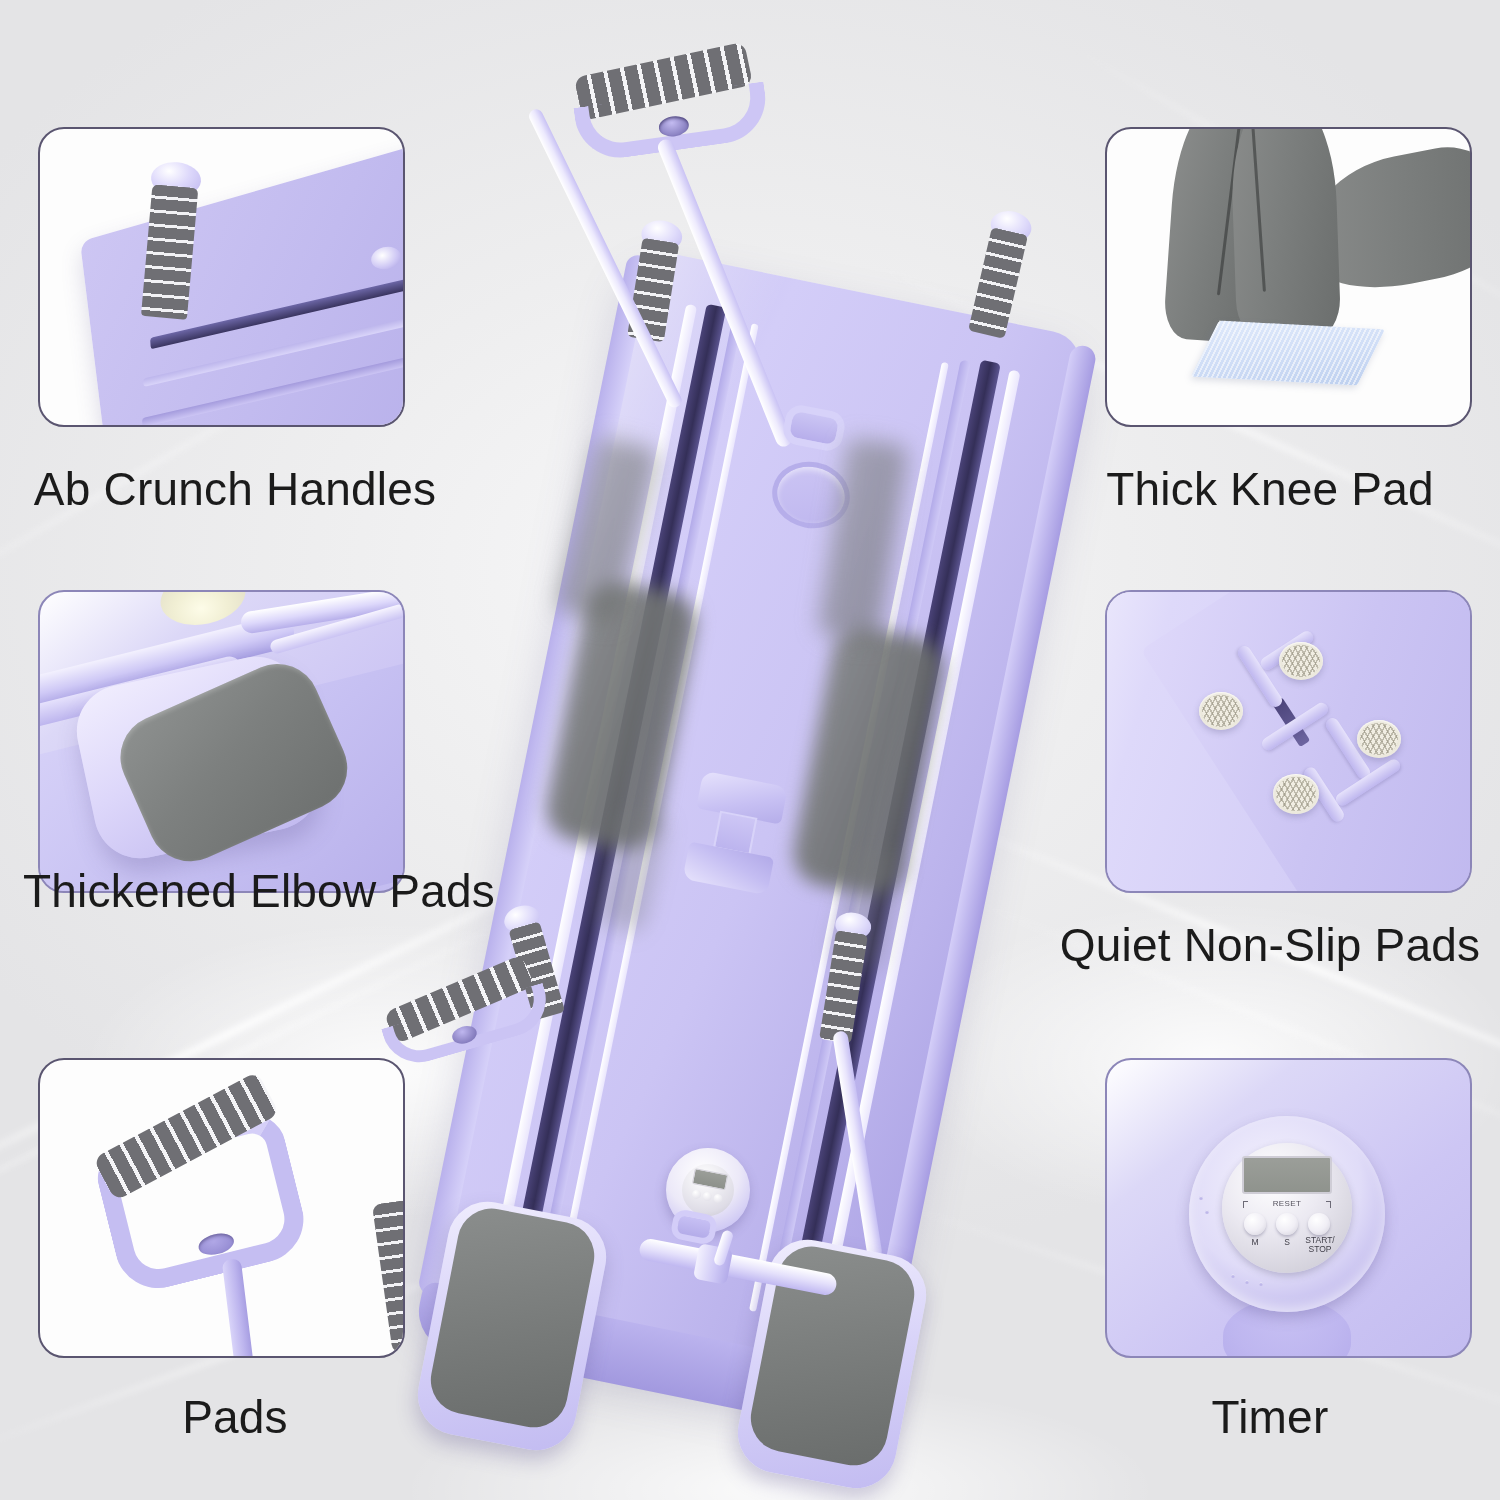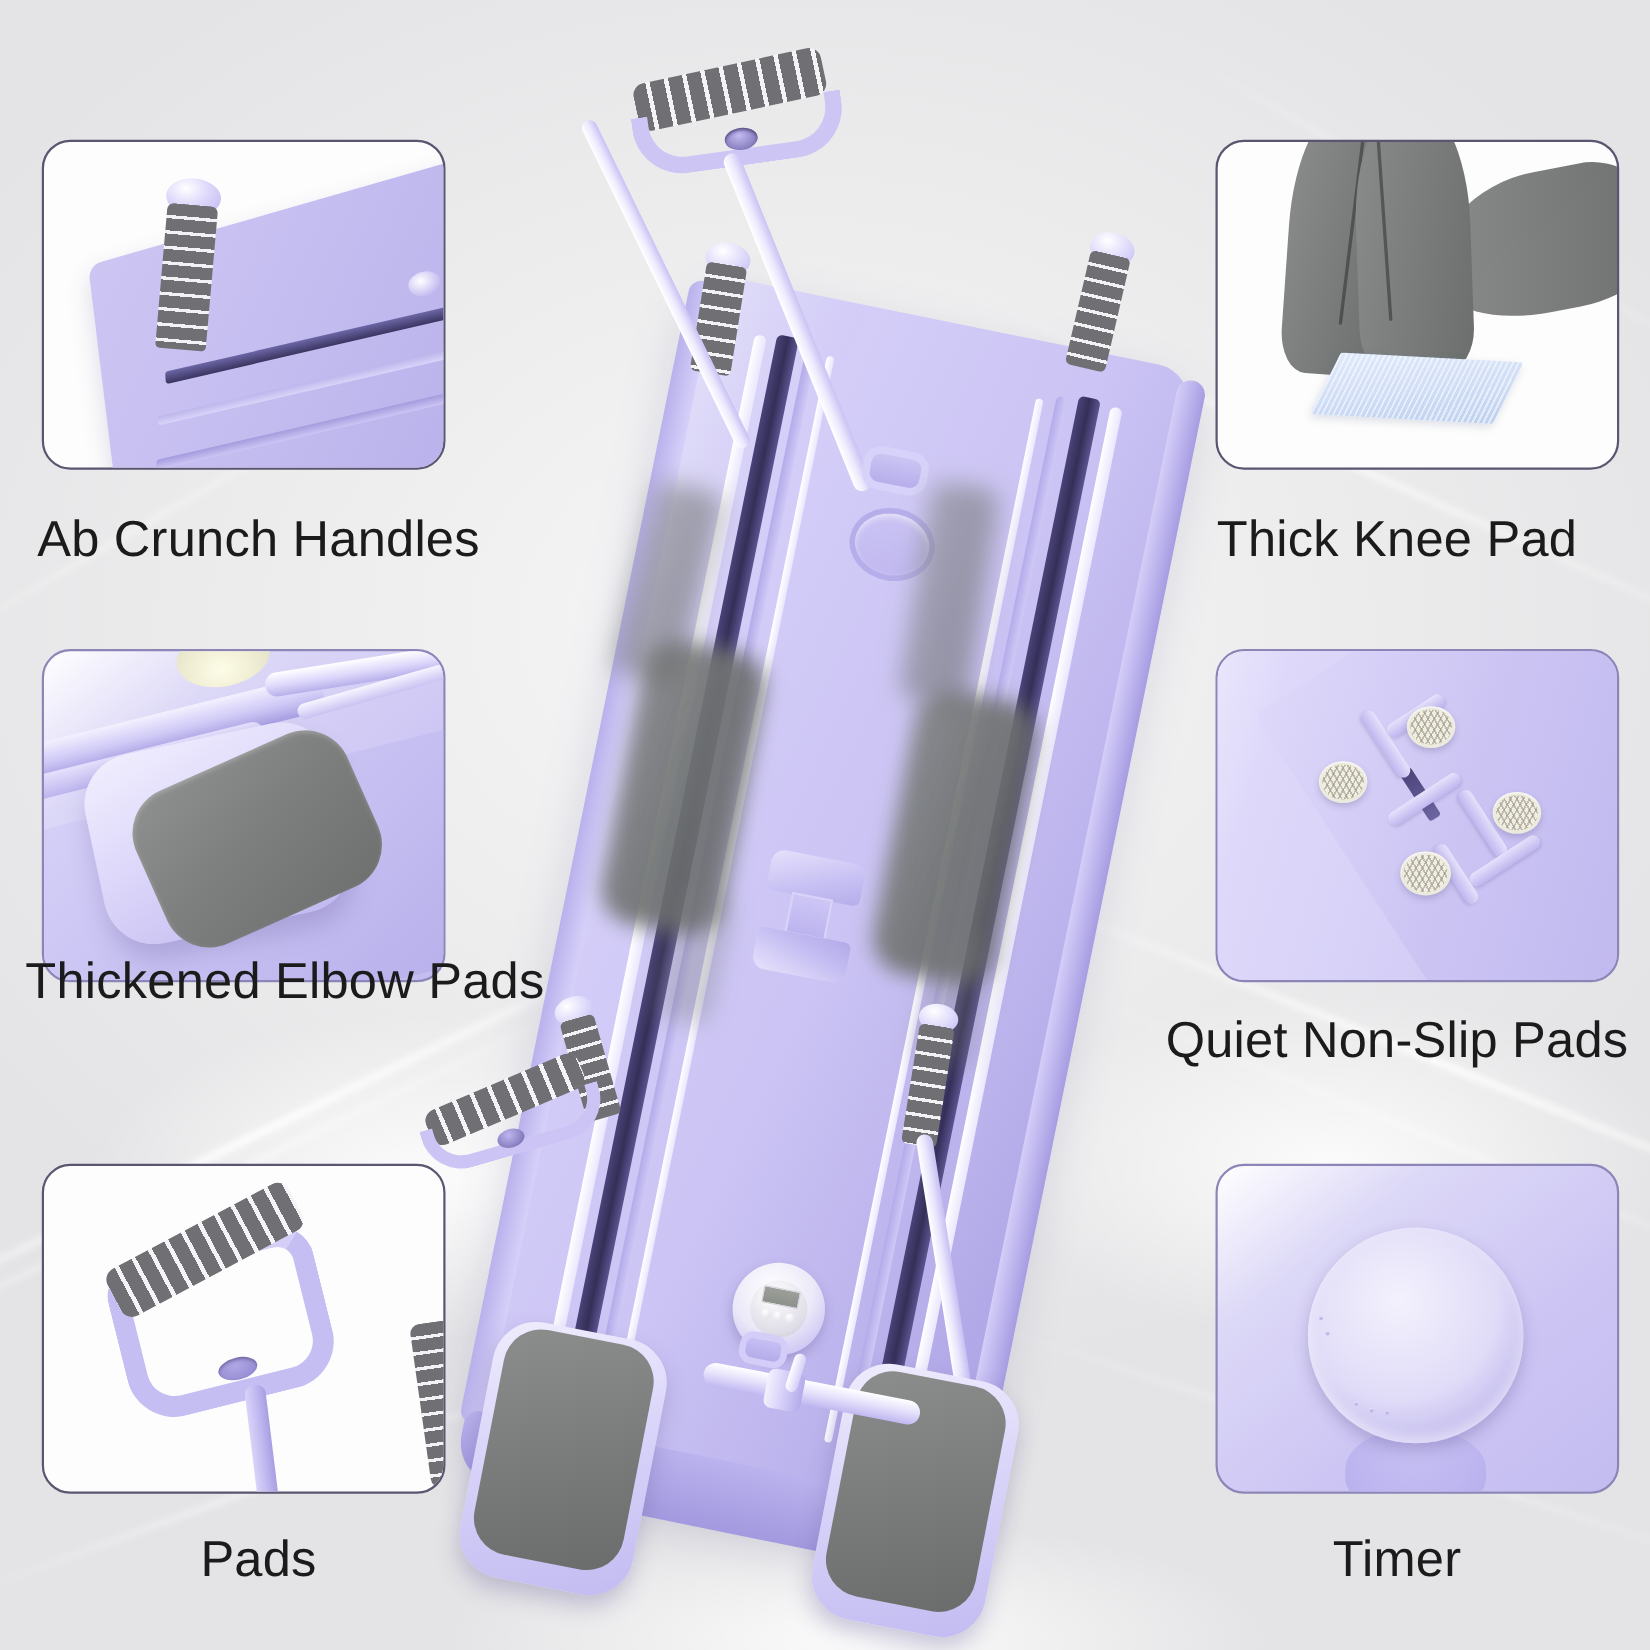--- a/index.html
+++ b/index.html
@@ -737,20 +737,40 @@
   <div class="npad" style="left:172px; top:50px;  width:44px; height:38px;"></div>
   <div class="npad" style="left:92px;  top:100px; width:44px; height:38px;"></div>
   <div class="npad" style="left:250px; top:128px; width:44px; height:38px;"></div>
   <div class="npad" style="left:166px; top:182px; width:46px; height:40px;"></div>
 </div>
 <div class="card-label" id="label-pads">Quiet Non-Slip Pads</div>
 
 <div class="card lav" id="card-timer">
   <div id="tm-lower"></div>
   <div id="tm-recess">
+    <div id="tm-body">
+      <div id="tm-lcd"></div>
+
+      <div id="tm-reset">
+        <span class="bracket l"></span>
+        <span>RESET</span>
+        <span class="bracket r"></span>
+      </div>
+
+      <div class="tm-btn" style="left:22px; top:70px;"></div>
+      <div class="tm-btn" style="left:54px; top:70px;"></div>
+      <div class="tm-btn" style="left:86px; top:70px;"></div>
+
+      <div class="tm-cap" style="left:17px; top:95px; width:32px;">M</div>
+      <div class="tm-cap" style="left:49px; top:95px; width:32px;">S</div>
+      <div class="tm-cap" style="left:79px; top:93px; width:38px;">
+        <div>START/</div>
+        <div>STOP</div>
+      </div>
+    </div>
 
     <div class="tm-dot" style="left:10px; top:80px;"></div>
     <div class="tm-dot" style="left:16px; top:94px;"></div>
     <div class="tm-dot" style="left:42px; top:158px;"></div>
     <div class="tm-dot" style="left:56px; top:164px;"></div>
     <div class="tm-dot" style="left:70px; top:166px;"></div>
   </div>
 </div>
 <div class="card-label" id="label-timer">Timer</div>
 

